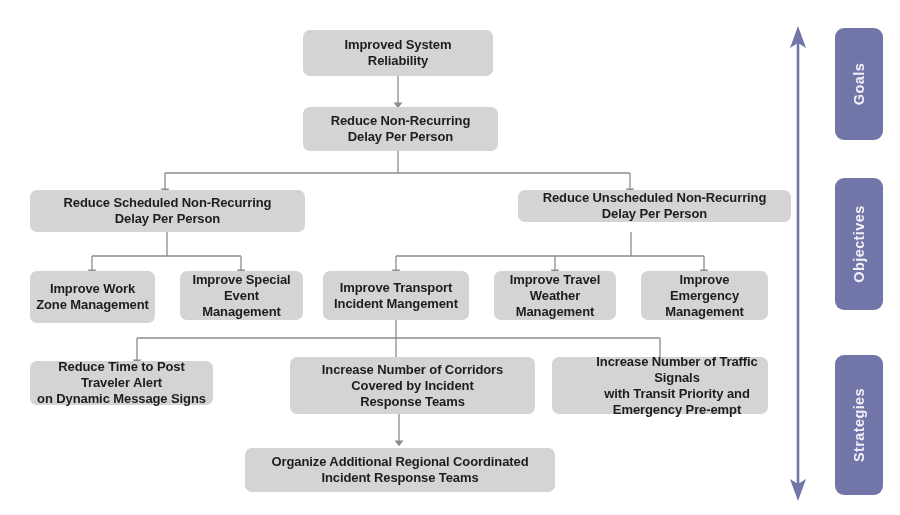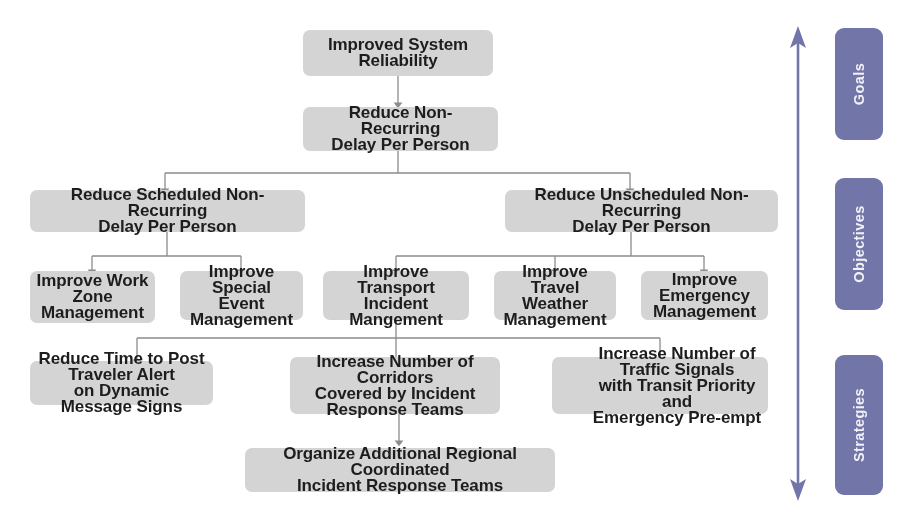--- a/index.html
+++ b/index.html
@@ -22,21 +22,21 @@
     width: 900px;
     height: 515px;
     pointer-events: none;
   }
   .node {
     position: absolute;
     box-sizing: border-box;
     background: #d4d4d4;
     border-radius: 7px;
     color: #1d1d1f;
-    font-size: 17px;
+    font-size: 13px;
     font-weight: bold;
     line-height: 16px;
     text-align: center;
     display: flex;
     align-items: center;
     justify-content: center;
     padding: 2px 6px;
     z-index: 2;
     letter-spacing: -0.1px;
   }
@@ -109,21 +109,21 @@
   <div class="node" style="left:303px; top:107px; width:195px; height:44px;">
     <span style="white-space:pre-line;">Reduce Non-Recurring
 Delay Per Person</span>
   </div>
 
   <div class="node" style="left:30px; top:190px; width:275px; height:42px;">
     <span style="white-space:pre-line;">Reduce Scheduled Non-Recurring
 Delay Per Person</span>
   </div>
 
-  <div class="node" style="left:505px; top:190px; width:273px; height:42px;">
+  <div class="node" style="left:518px; top:190px; width:273px; height:32px;">
     <span style="white-space:pre-line;">Reduce Unscheduled Non-Recurring
 Delay Per Person</span>
   </div>
 
   <div class="node" style="left:30px; top:271px; width:125px; height:52px;">
     <span style="white-space:pre-line;">Improve Work
 Zone Management</span>
   </div>
 
   <div class="node" style="left:180px; top:271px; width:123px; height:49px;">
@@ -145,21 +145,21 @@
   <div class="node" style="left:641px; top:271px; width:127px; height:49px;justify-content:center;">
     <span style="white-space:pre-line;">Improve Emergency
 Management</span>
   </div>
 
   <div class="node" style="left:30px; top:361px; width:183px; height:44px;">
     <span style="white-space:pre-line;">Reduce Time to Post Traveler Alert
 on Dynamic Message Signs</span>
   </div>
 
-  <div class="node" style="left:290px; top:357px; width:210px; height:57px;align-items:center;">
+  <div class="node" style="left:290px; top:357px; width:245px; height:57px;align-items:center;">
     <span style="white-space:pre-line;">Increase Number of Corridors
 Covered by Incident
 Response Teams</span>
   </div>
 
   <div class="node" style="left:552px; top:357px; width:216px; height:57px;padding-left:40px;">
     <span style="white-space:pre-line;">Increase Number of Traffic Signals
 with Transit Priority and
 Emergency Pre-empt</span>
   </div>

